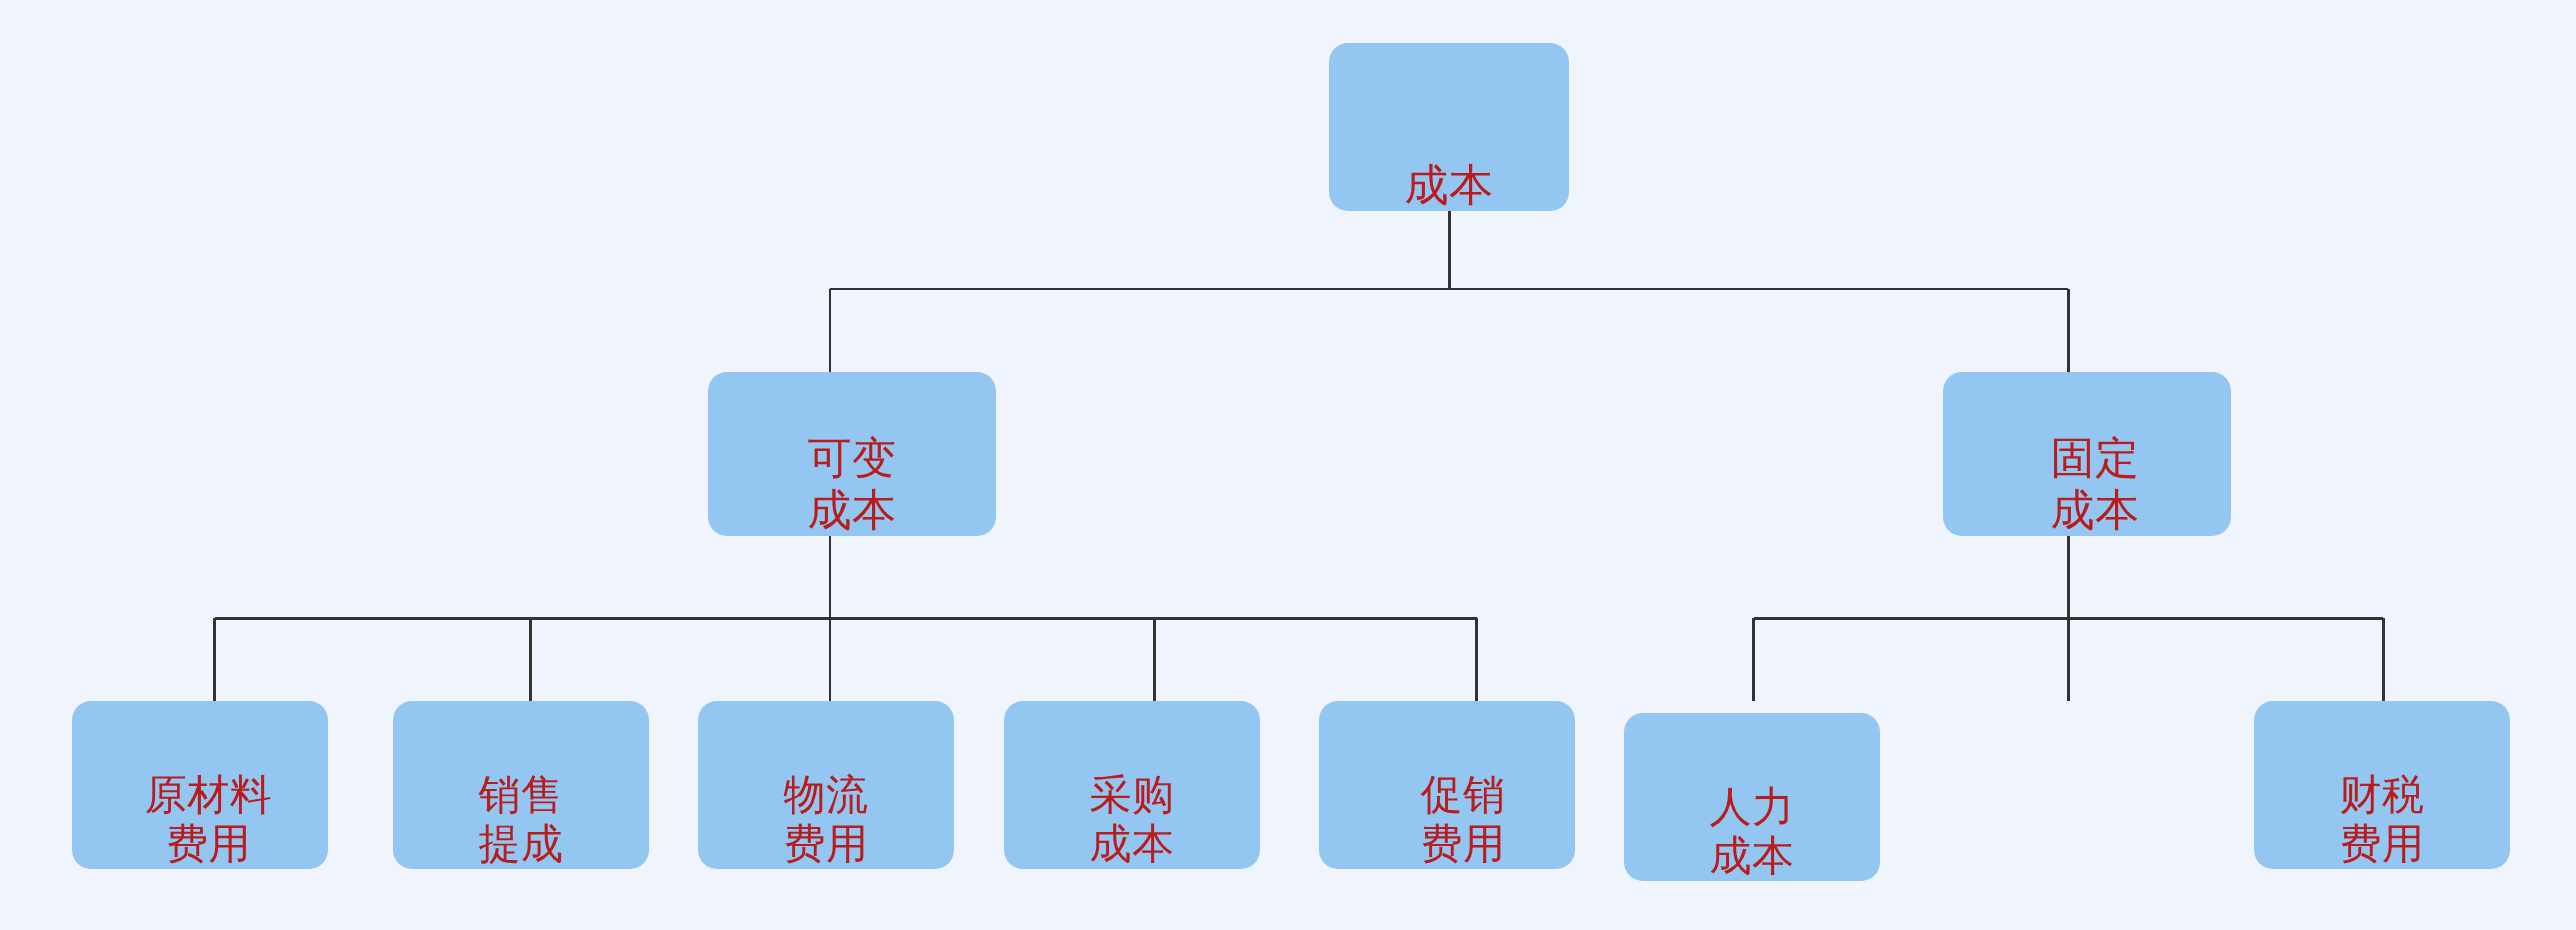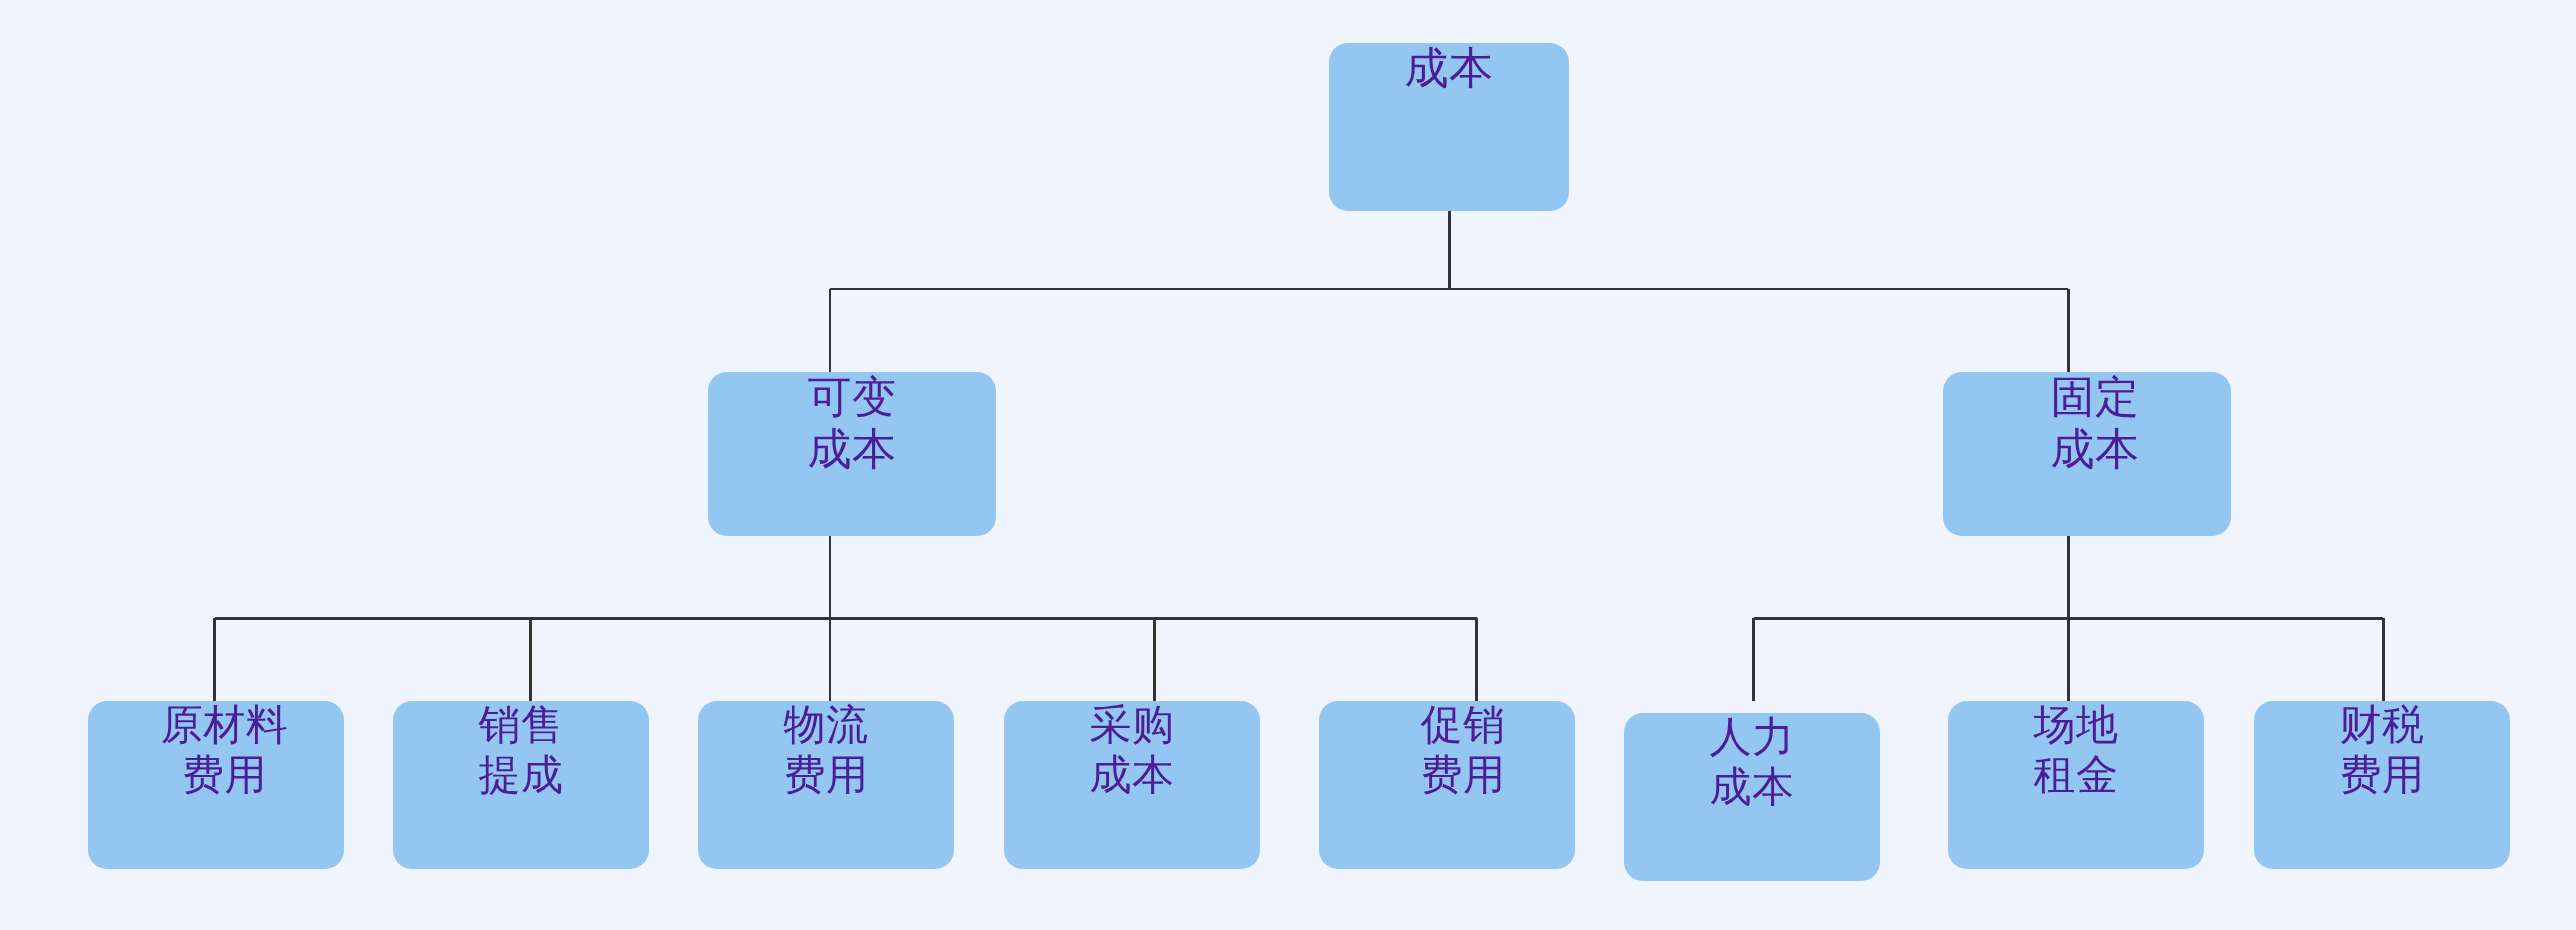--- a/index.html
+++ b/index.html
@@ -25,27 +25,26 @@
     width: 2576px;
     height: 930px;
     pointer-events: none;
   }
   .node {
     position: absolute;
     box-sizing: border-box;
     background: #94c6f2;
     border-radius: 17px;
     display: flex;
-    align-items: flex-start;
+    align-items: flex-end;
     justify-content: center;
     text-align: center;
-    color: #4c1d95;
+    color: #b91c1c;
     line-height: 1.18;
     letter-spacing: 0.5px;
-    font-family: Liberation Serif, serif;
   }
   .node .label {
     display: block;
     white-space: pre-line;
   }
   .node.root {
     left: 1329px;
     top: 43px;
     width: 240px;
     height: 168px;
@@ -62,21 +61,21 @@
   .node.level1.variable { left: 708px; }
   .node.level1.fixed    { left: 1943px; padding-left: 16px; }
 
   .node.leaf {
     top: 701px;
     width: 256px;
     height: 168px;
     font-size: 42px;
     border-radius: 19px;
   }
-  .node.leaf.n0 { left: 88px; padding-left: 17px;  }
+  .node.leaf.n0 { left: 72px; padding-left: 17px;  }
   .node.leaf.n1 { left: 393px; }
   .node.leaf.n2 { left: 698px; }
   .node.leaf.n3 { left: 1004px;}
   .node.leaf.n4 { left: 1319px; padding-left: 32px;}
   .node.leaf.n5 { left: 1624px; margin-top: 12px;}
   .node.leaf.n6 { left: 1948px;}
   .node.leaf.n7 { left: 2254px;}
 </style>
 </head>
 <body>
@@ -142,23 +141,19 @@
 成本</span>
   </div>
   <div class="node leaf n4">
     <span class="label">促销
 费用</span>
   </div>
   <div class="node leaf n5">
     <span class="label">人力
 成本</span>
   </div>
-  <div class="node leaf n6">
-    <span class="label">场地
-租金</span>
-  </div>
   <div class="node leaf n7">
     <span class="label">财税
 费用</span>
   </div>
 
 </div>
 
 
 </body></html>

